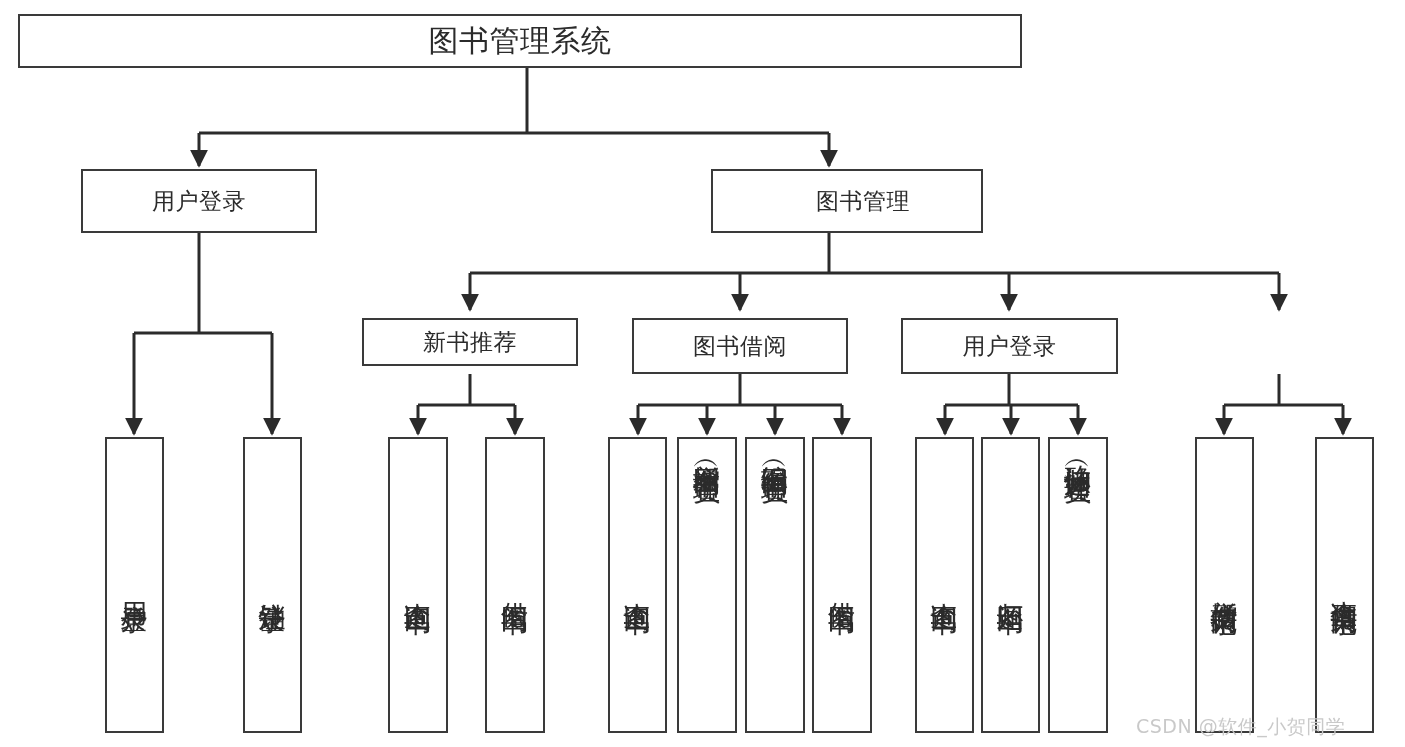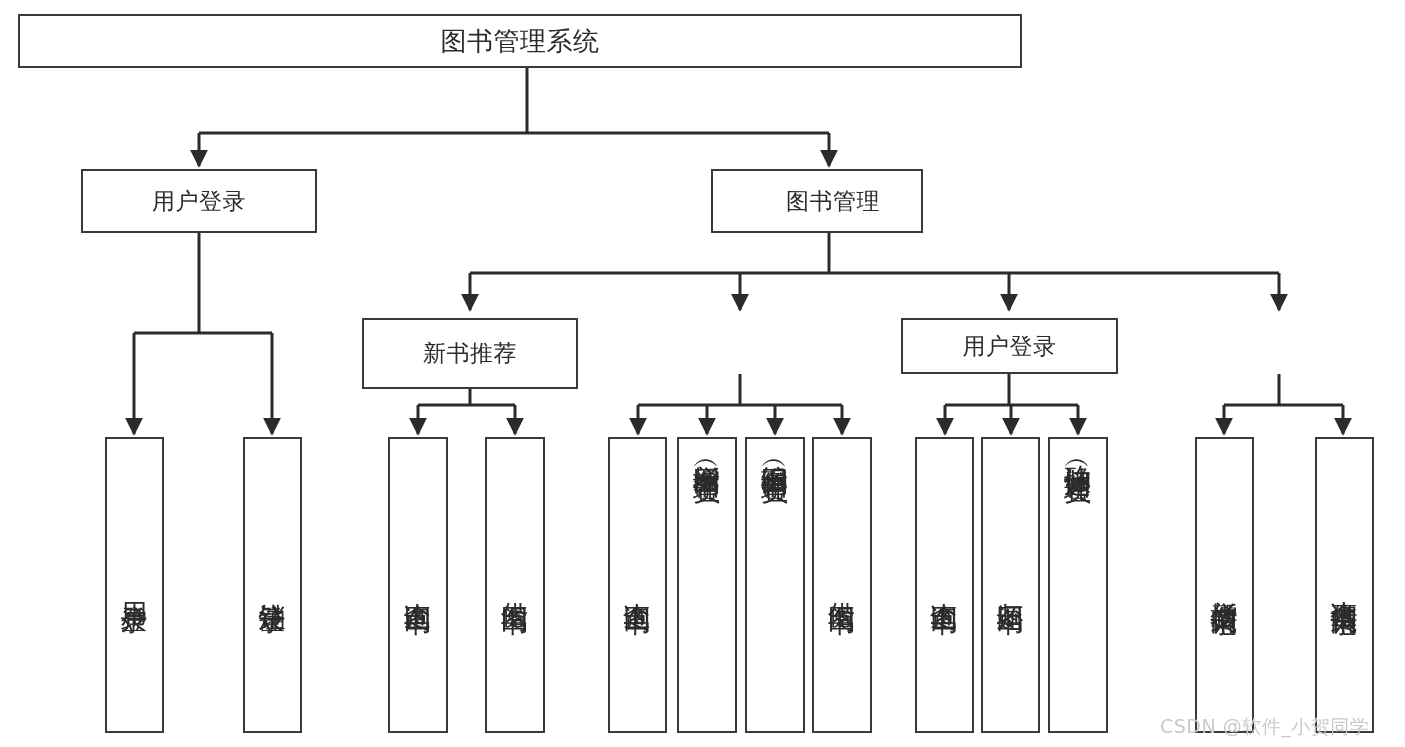--- a/index.html
+++ b/index.html
@@ -39,21 +39,21 @@
     display: block;
     line-height: 1.08;
     letter-spacing: 0.5px;
   }
   
   .node.horiz .node-label {
     font-size: 23px;
     white-space: nowrap;
   }
   .node.root .node-label {
-    font-size: 26px;
+    font-size: 30px;
   }
   
   .node.vert {
     align-items: flex-start;
     justify-content: center;
     padding-top: 4px;
   }
   .node.vert .node-label {
     writing-mode: vertical-rl;
     text-orientation: upright;
@@ -130,26 +130,29 @@
     </g>
   </svg>
 
   <div class="node horiz root" style="left:18px; top:14px; width:1004px; height:54px;">
     <span class="node-label">图书管理系统</span>
   </div>
 
   <div class="node horiz" style="left:81px; top:169px; width:236px; height:64px;">
     <span class="node-label">用户登录</span>
   </div>
-  <div class="node horiz" style="left:711px; top:169px; width:212px; height:64px;padding-left:32px;">
+  <div class="node horiz" style="left:711px; top:169px; width:272px; height:64px;padding-left:32px;">
     <span class="node-label">图书管理</span>
   </div>
 
-  <div class="node horiz" style="left:362px; top:318px; width:216px; height:71px;">
+  <div class="node horiz" style="left:362px; top:318px; width:216px; height:48px;">
     <span class="node-label">新书推荐</span>
+  </div>
+  <div class="node horiz" style="left:632px; top:318px; width:216px; height:56px;">
+    <span class="node-label">图书借阅</span>
   </div>
   <div class="node horiz" style="left:901px; top:318px; width:217px; height:56px;">
     <span class="node-label">用户登录</span>
   </div>
 
   <div class="node vert centered" style="left:105px; top:437px; width:59px; height:296px;">
     <span class="node-label">用户登录</span>
   </div>
   <div class="node vert centered" style="left:243px; top:437px; width:59px; height:296px;">
     <span class="node-label">注销登录</span>
@@ -185,15 +188,15 @@
     <span class="node-label">确认归还（管理员）</span>
   </div>
 
   <div class="node vert centered" style="left:1195px; top:437px; width:59px; height:296px;">
     <span class="node-label">新增借阅记录</span>
   </div>
   <div class="node vert centered" style="left:1315px; top:437px; width:59px; height:296px;">
     <span class="node-label">查询借阅记录</span>
   </div>
 
-  <div class="watermark" style="left:1136px; top:714px;margin-left:24px;">CSDN @软件_小贺同学</div>
+  <div class="watermark" style="left:1136px; top:714px;">CSDN @软件_小贺同学</div>
 
 </div>
 
 </body></html>

